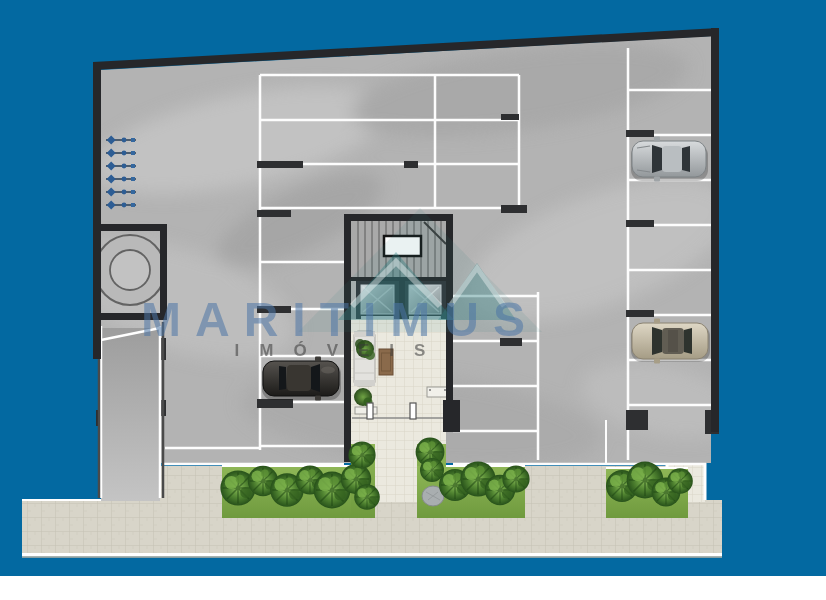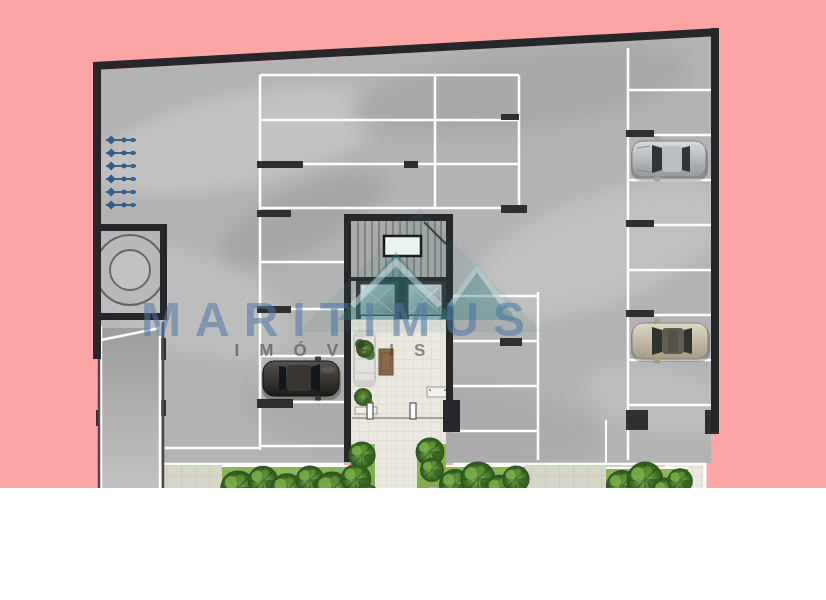--- a/index.html
+++ b/index.html
@@ -1,16 +1,16 @@
 <!DOCTYPE html>
 <html><head>
 <meta charset="utf-8">
 <style>
   html,body{margin:0;padding:0;background:#ffffff;}
-  #stage{position:relative;width:826px;height:488px;background:#fca5a5;overflow:hidden;
+  #stage{position:relative;width:826px;height:576px;background:#0369a1;overflow:hidden;
          font-family:"Liberation Sans",sans-serif;}
   svg{display:block}
   text{font-family:"Liberation Sans","DejaVu Sans",sans-serif;}
   .wm-title{font-weight:bold;}
 </style>
 </head>
 <body>
 
 <div id="stage">
 <svg width="826" height="600" viewBox="0 0 826 600">

